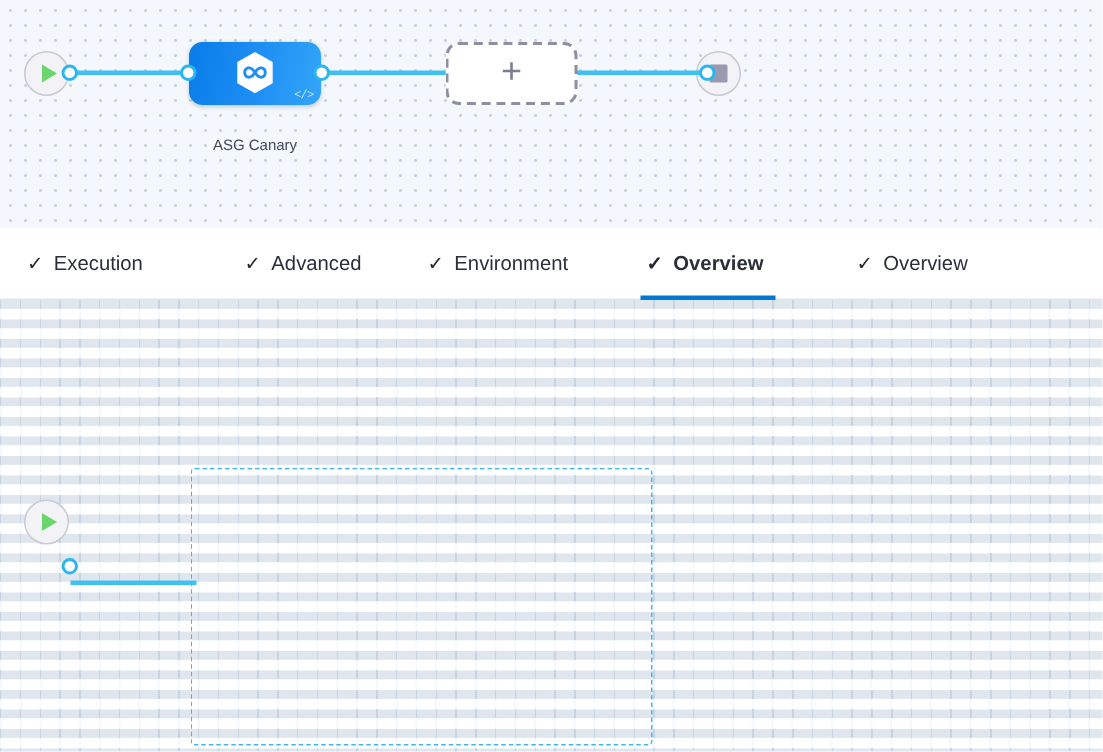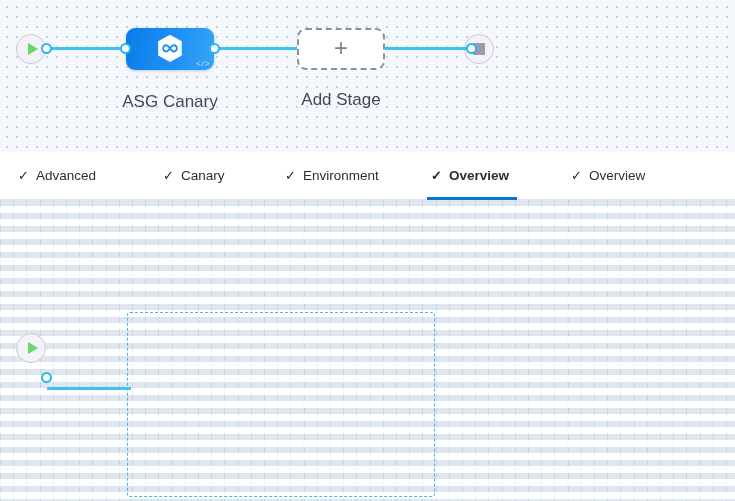--- a/index.html
+++ b/index.html
@@ -83,21 +83,21 @@
     right: 5px; bottom: 2px;
     font-size: 8px;
     color: #bfe2fb;
     font-family: "Liberation Mono", monospace;
     letter-spacing: -0.5px;
   }
 
   .stage-label {
     position: absolute;
     text-align: center;
-    font-size: 17px;
+    font-size: 10px;
     color: #44485a;
     white-space: nowrap;
   }
 
   
   #add-stage-node {
     position: absolute;
     left: 297px; top: 28px;
     width: 88px; height: 42px;
     border-radius: 9px;
@@ -197,38 +197,37 @@
   </div>
   <div class="dot" style="left:120px; top:43px;"></div>
   <div class="dot" style="left:209px; top:43px;"></div>
   <div class="stage-label" style="left:106px; top:92px; width:128px;">ASG Canary</div>
 
   <div class="wire" style="left:215px; top:47px; width:85px;"></div>
 
   <div id="add-stage-node">
     <span class="plus-glyph">+</span>
   </div>
-  <div class="stage-label" style="left:277px; top:90px; width:128px;">Add Stage</div>
 
   <div class="wire" style="left:383px; top:47px; width:89px;"></div>
 
   <div class="dot" style="left:466px; top:43px;"></div>
   <div class="round-node" style="left:464px; top:34px;">
     <div class="stop-sq"></div>
   </div>
 </div>
 
 <div id="tab-bar">
   <div class="tab" style="left:18px;">
     <span class="chk">✓</span>
+    <span>Execution</span>
+  </div>
+  <div class="tab" style="left:163px;">
+    <span class="chk">✓</span>
     <span>Advanced</span>
-  </div>
-  <div class="tab" style="left:163px;">
-    <span class="chk">✓</span>
-    <span>Canary</span>
   </div>
   <div class="tab" style="left:285px;">
     <span class="chk">✓</span>
     <span>Environment</span>
   </div>
   <div class="tab active" style="left:431px;">
     <span class="chk">✓</span>
     <span>Overview</span>
   </div>
   <div class="tab" style="left:571px;">

